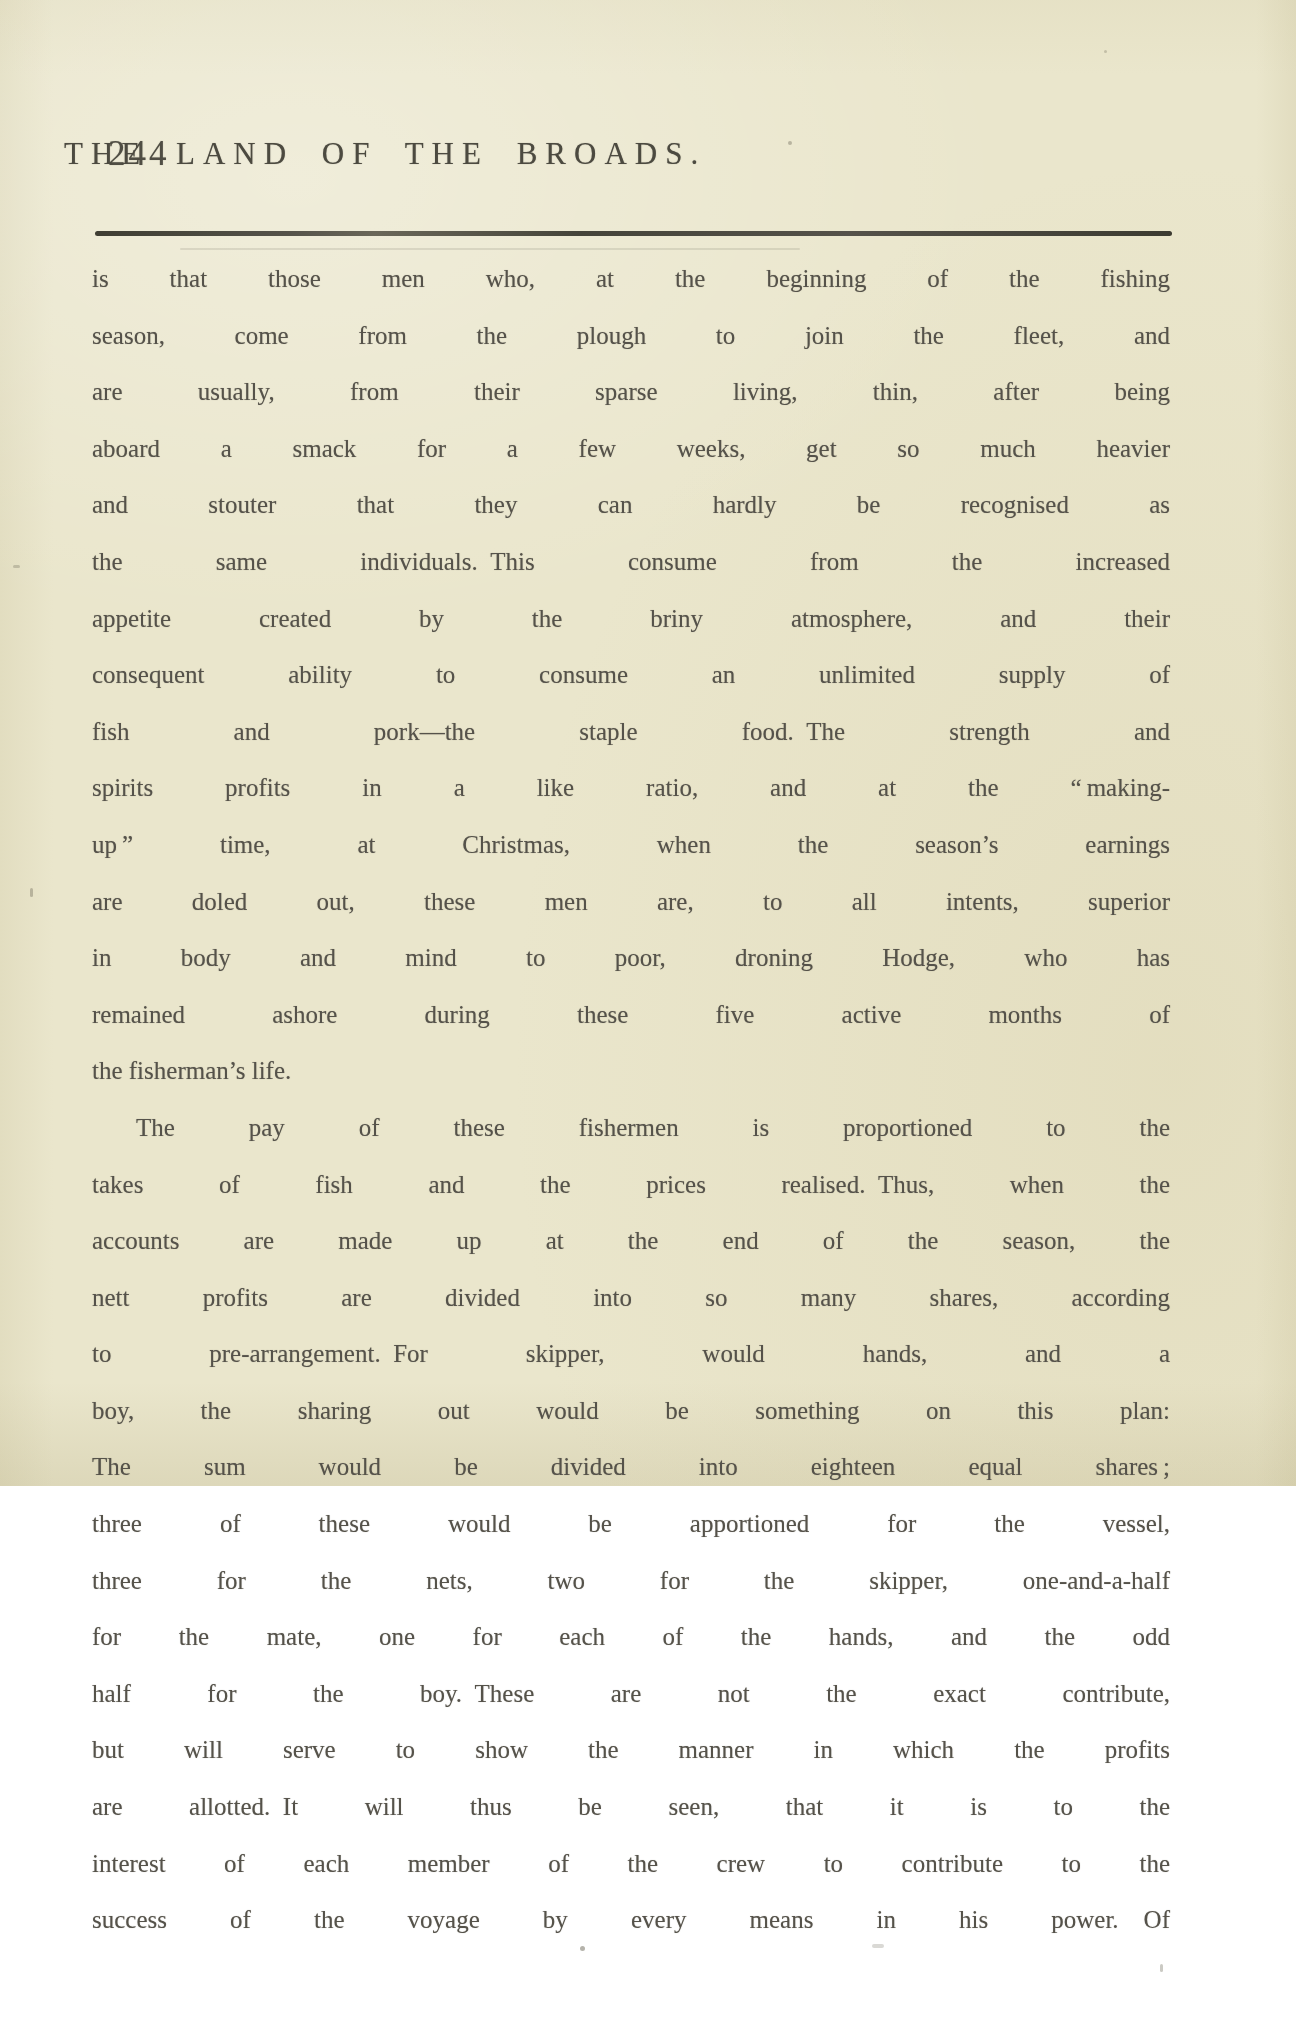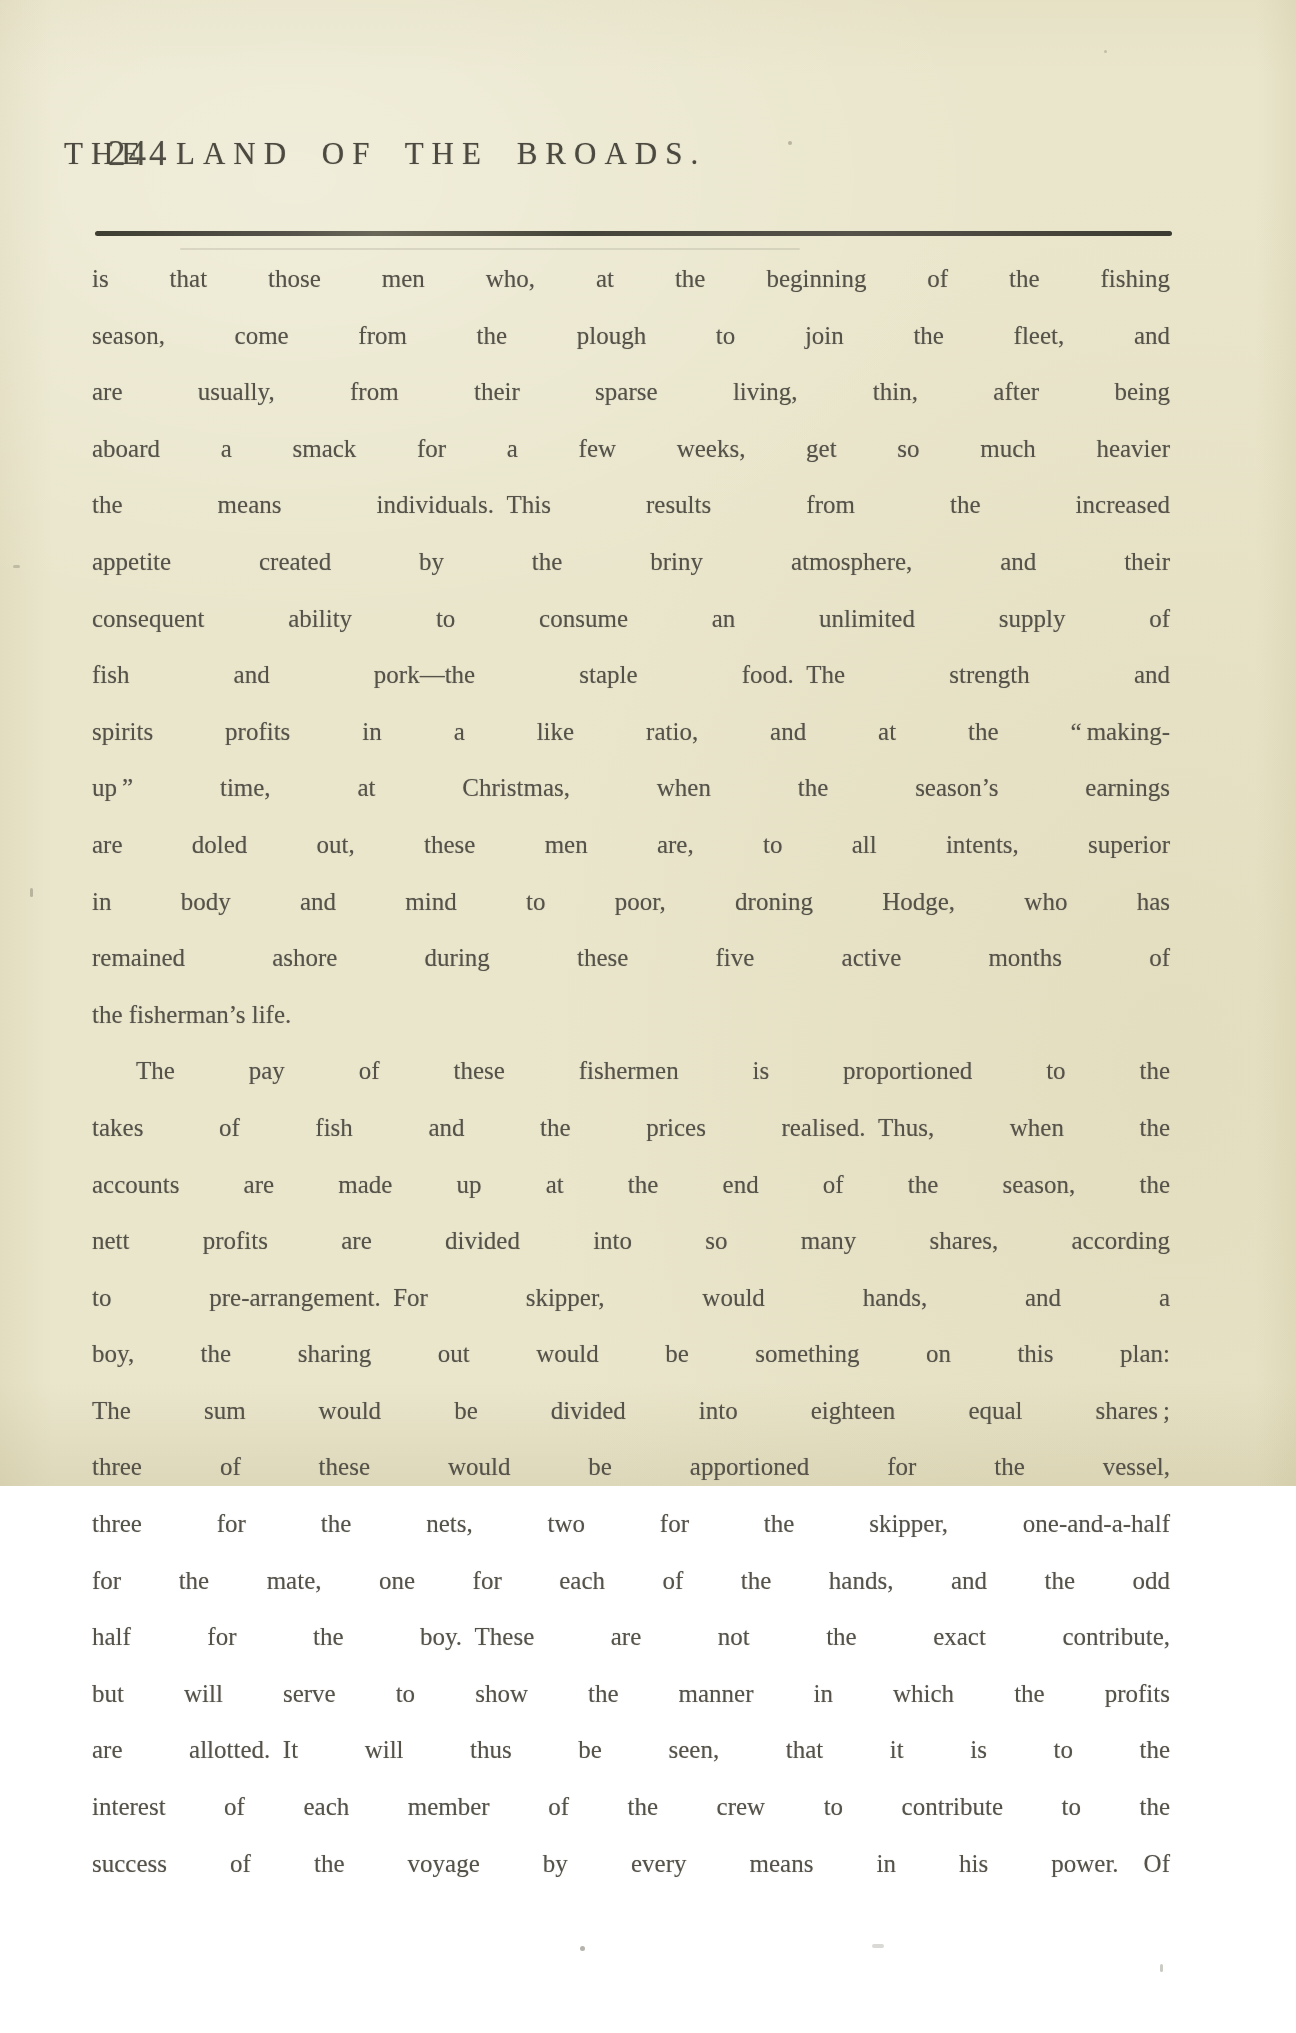--- a/index.html
+++ b/index.html
@@ -83,21 +83,22 @@
   </div>
 
   <div class="header-rule"></div>
   <div class="header-rule-ghost"></div>
 
   <div class="body-text">
       <div class="line">is that those men who, at the beginning of the fishing</div>
       <div class="line">season, come from the plough to join the fleet, and</div>
       <div class="line">are usually, from their sparse living, thin, after being</div>
       <div class="line">aboard a smack for a few weeks, get so much heavier</div>
-      <div class="line">the means individuals. This results from the increased</div>
+      <div class="line">and stouter that they can hardly be recognised as</div>
+      <div class="line">the same individuals. This consume from the increased</div>
       <div class="line">appetite created by the briny atmosphere, and their</div>
       <div class="line">consequent ability to consume an unlimited supply of</div>
       <div class="line">fish and pork—the staple food. The strength and</div>
       <div class="line">spirits profits in a like ratio, and at the “ making-</div>
       <div class="line">up ” time, at Christmas, when the season’s earnings</div>
       <div class="line">are doled out, these men are, to all intents, superior</div>
       <div class="line">in body and mind to poor, droning Hodge, who has</div>
       <div class="line">remained ashore during these five active months of</div>
       <div class="line para-end">the fisherman’s life.</div>
       <div class="line indent">The pay of these fishermen is proportioned to the</div>

